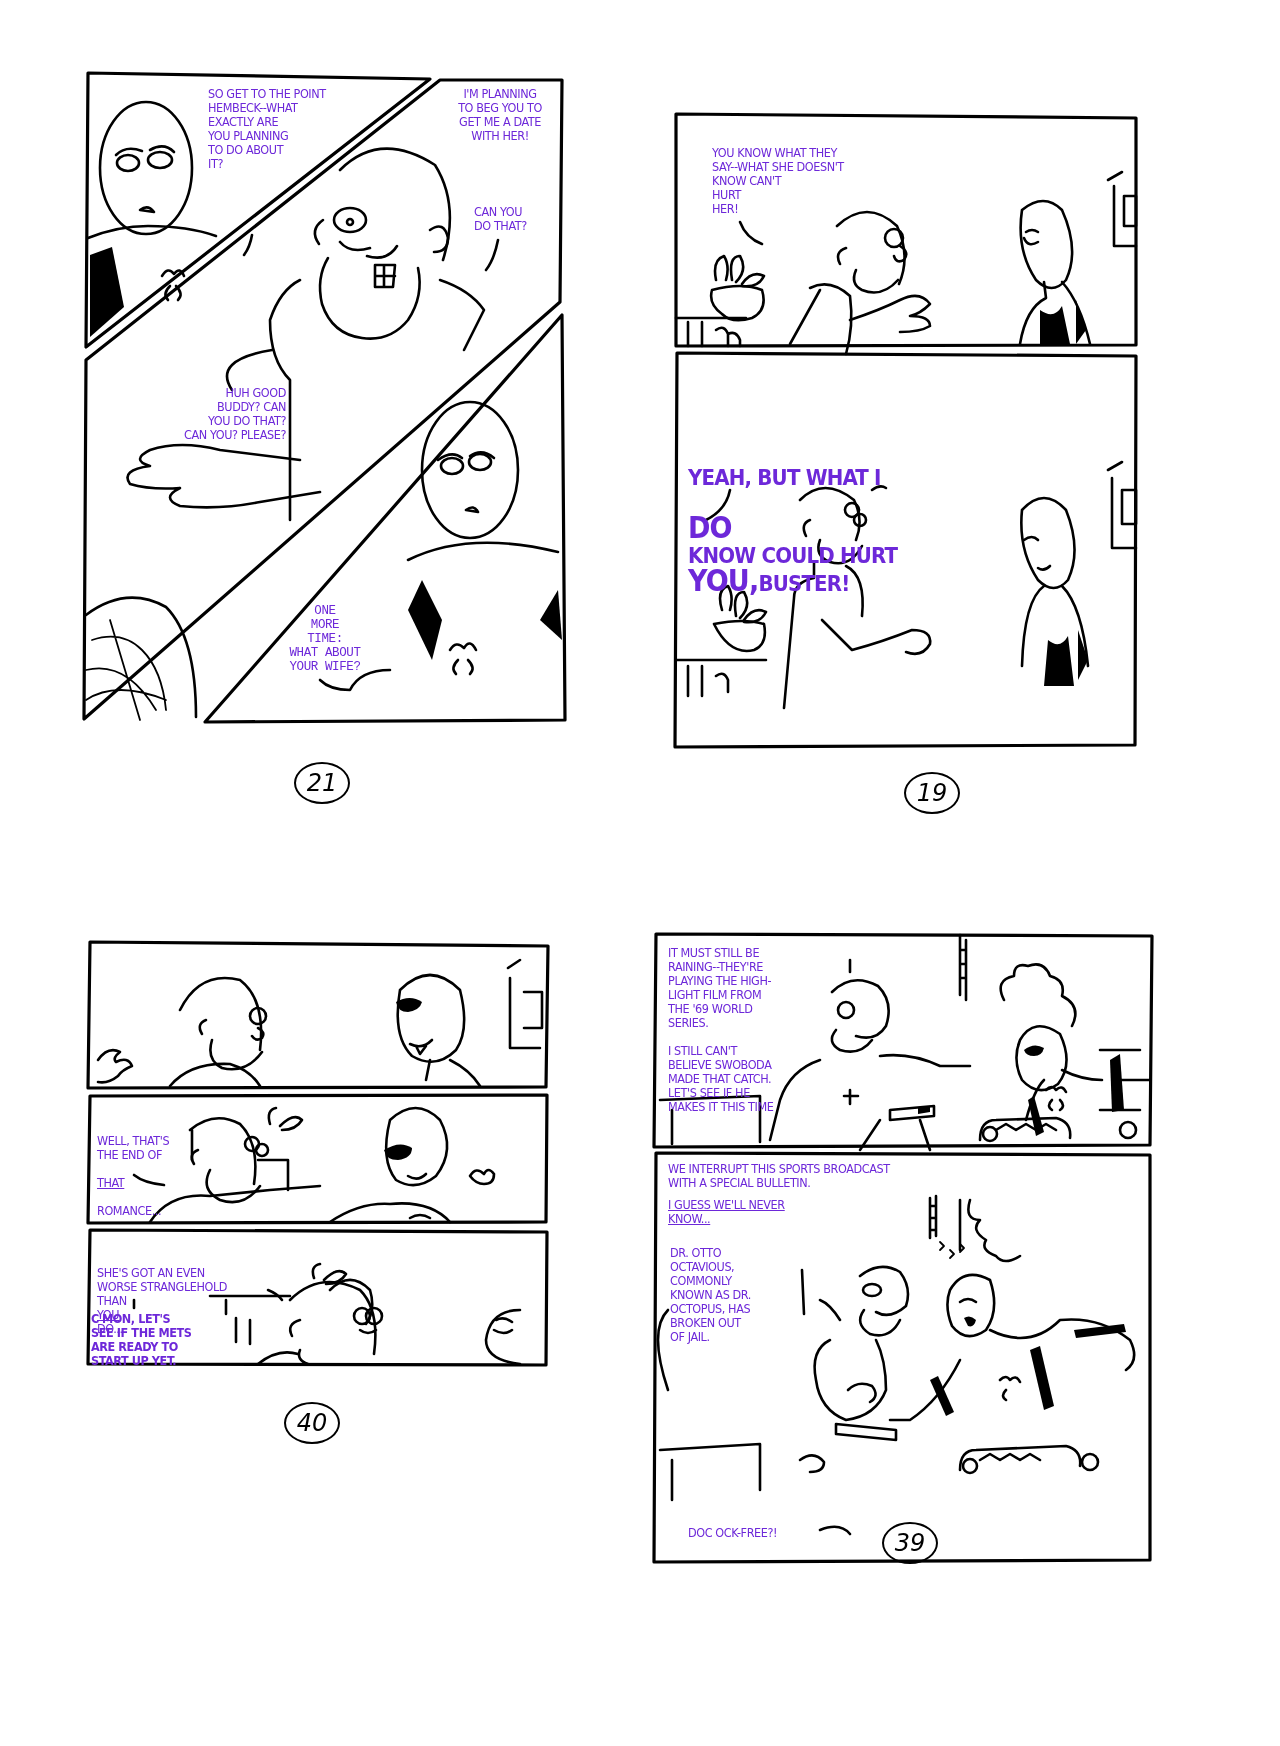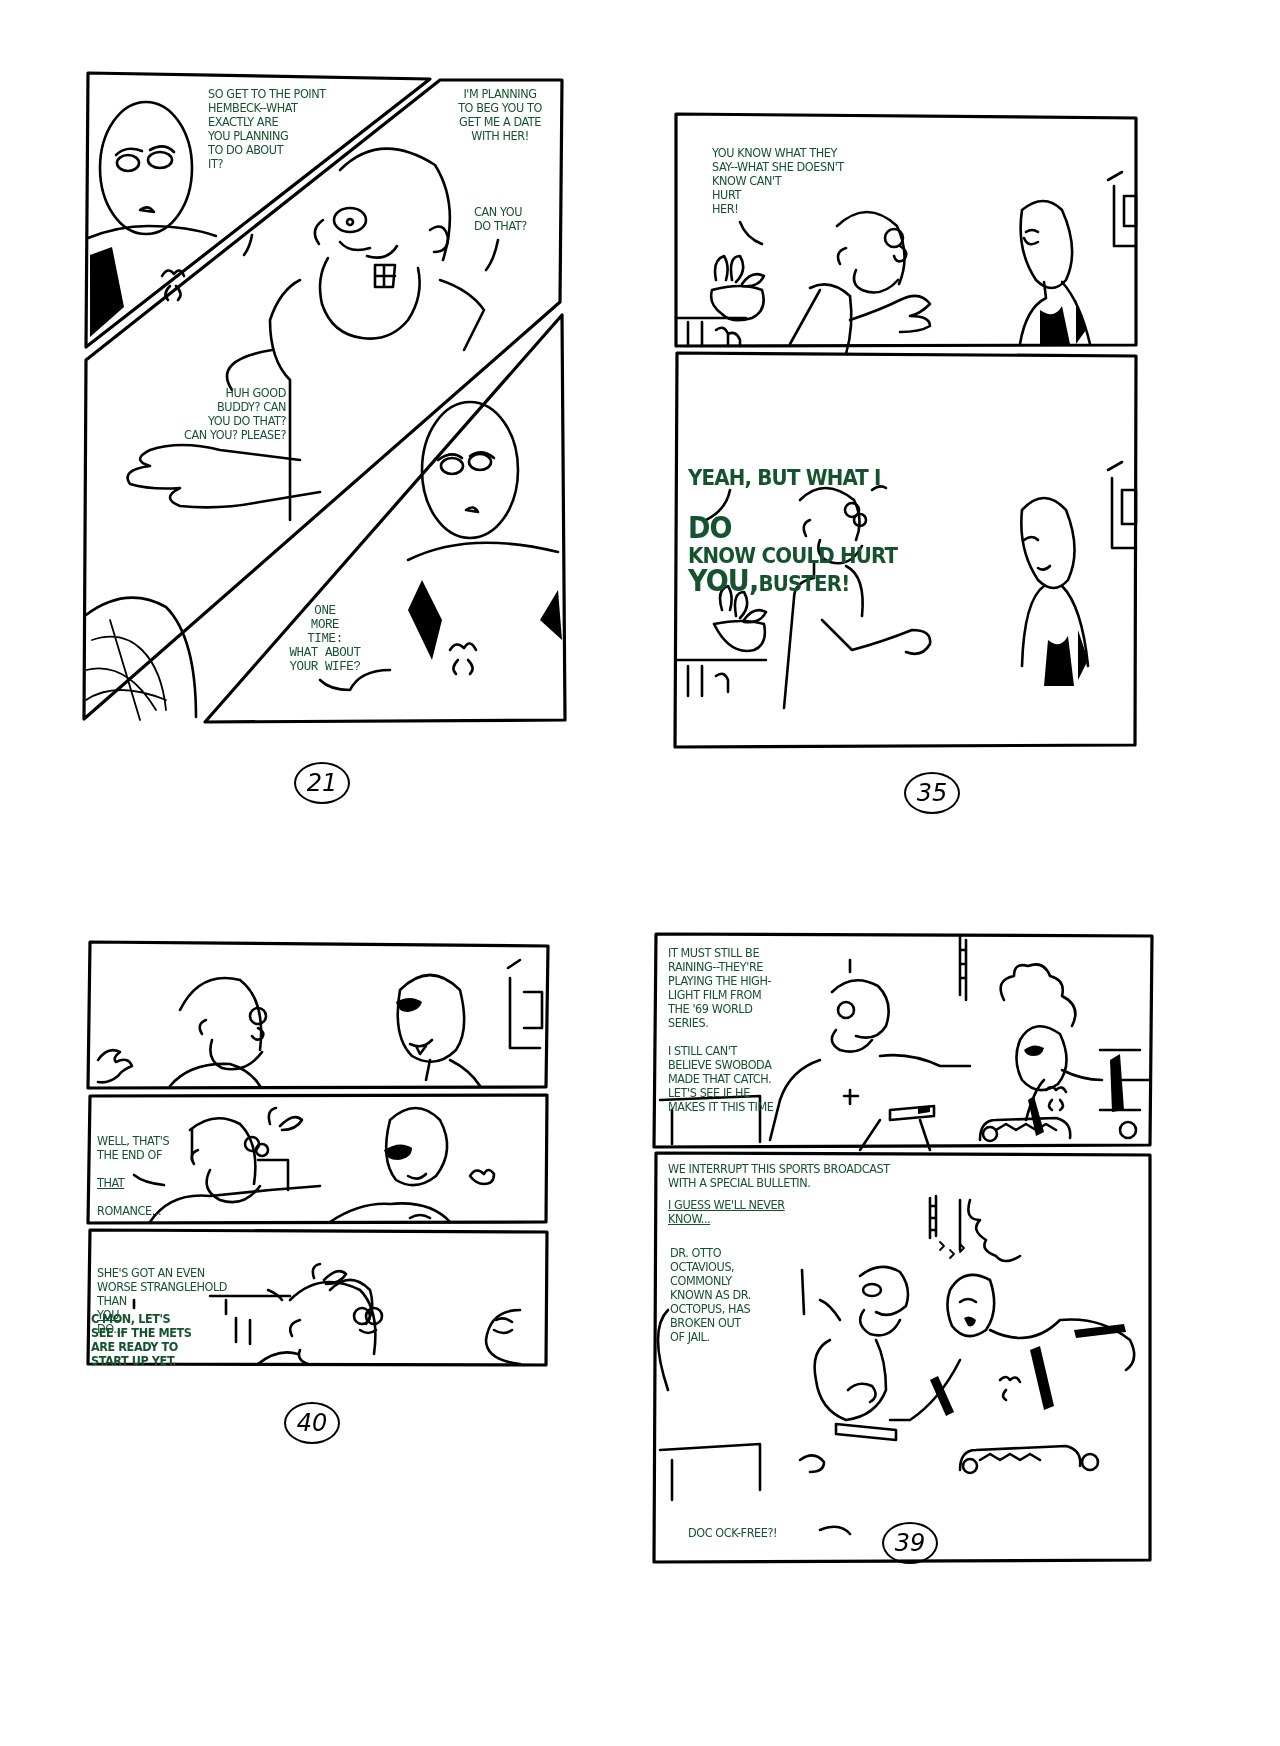--- a/index.html
+++ b/index.html
@@ -5,21 +5,21 @@
   html, body { margin: 0; padding: 0; background: #ffffff; }
   body { width: 1280px; height: 1746px; position: relative; overflow: hidden;
          font-family: "DejaVu Sans", sans-serif; color: #000; }
   .sheet { position: absolute; left: 0; top: 0; width: 1280px; height: 1746px; background: #fff; }
   svg.art { position: absolute; left: 0; top: 0; }
   .ink { fill: none; stroke: #000; stroke-width: 2.6; stroke-linecap: round; stroke-linejoin: round; }
   .ink-thin { fill: none; stroke: #000; stroke-width: 1.8; stroke-linecap: round; stroke-linejoin: round; }
   .frame { fill: none; stroke: #000; stroke-width: 3.2; stroke-linejoin: round; }
   .hatch { fill: #000; }
   .txt { position: absolute; font-family: "DejaVu Sans", sans-serif; font-size: 12.5px; line-height: 14px;
-         text-transform: uppercase; letter-spacing: -0.4px; white-space: pre-line; color: #14532d; font-stretch: condensed; }
+         text-transform: uppercase; letter-spacing: -0.4px; white-space: pre-line; color: #6d28d9; font-stretch: condensed; }
   .txt.big { font-size: 22px; line-height: 25px; font-weight: bold; letter-spacing: -0.8px; }
   .txt.big .xl { font-size: 30px; }
   .pnum { position: absolute; width: 52px; height: 38px; border: 2.5px solid #000; border-radius: 50%;
           font-family: "DejaVu Sans", sans-serif; font-size: 24px; line-height: 38px; text-align: center; font-style: italic; margin-left: 48px; }
   .u { text-decoration: underline; }
   .panel { position: absolute; }
 </style>
 </head>
 <body>
 
@@ -258,21 +258,21 @@
 SAY--WHAT SHE DOESN'T
 KNOW CAN'T
 HURT
 HER!</div>
     <div class="txt big" style="left:48px;top:440px;width:470px;">
       <span>YEAH, BUT WHAT I</span><br>
       <span class="xl">DO</span>
       <span>KNOW COULD HURT</span>
       <span class="xl">YOU,</span><span>BUSTER!</span>
     </div>
-    <div class="pnum" style="left:216px;top:772px;">35</div>
+    <div class="pnum" style="left:216px;top:772px;">19</div>
   </section>
 
   <section class="panel" style="left:0;top:880px;width:640px;height:866px;">
     <div class="txt" style="left:97px;top:240px;width:110px;">
       <span>WELL, THAT'S
 THE END OF</span><br>
       <span class="u">THAT</span><br>
       <span>ROMANCE...</span>
     </div>
     <div class="txt" style="left:97px;top:372px;width:190px;">

